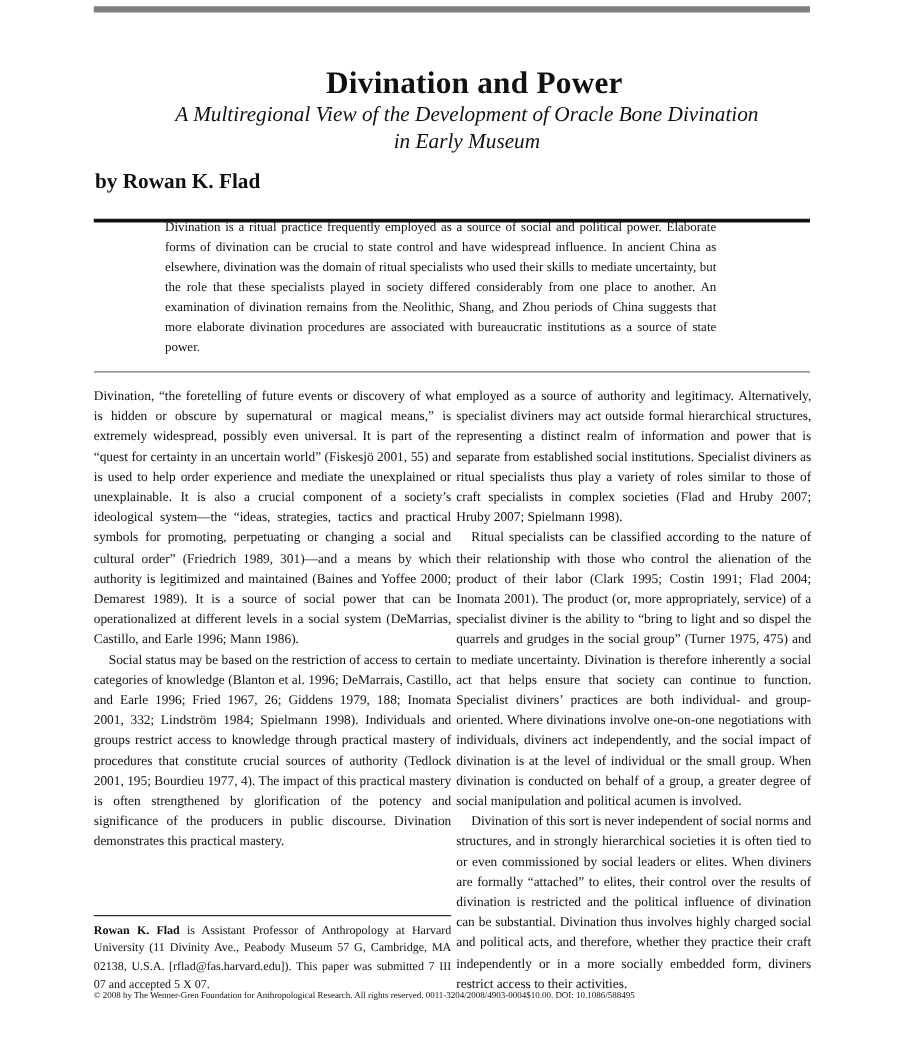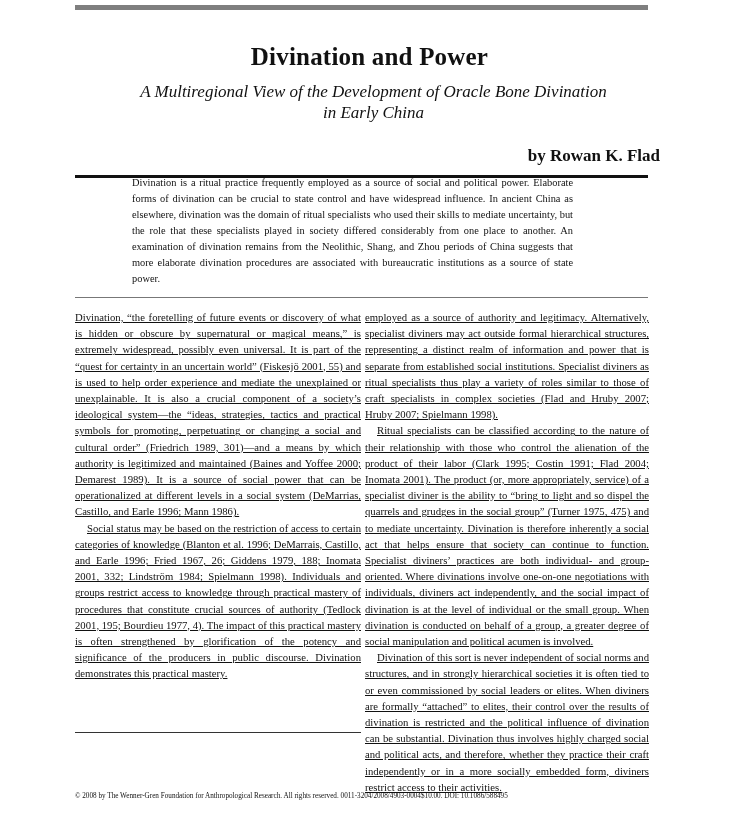--- a/index.html
+++ b/index.html
@@ -1,59 +1,60 @@
 <!DOCTYPE html>
 <html><head>
 <meta charset="utf-8">
 <style>
   html, body { margin: 0; padding: 0; background: #ffffff; }
   body { width: 730px; height: 832px; position: relative; overflow: hidden; font-family: "Liberation Serif", "DejaVu Serif", serif; color: #111; }
   .page { position: absolute; left: 75px; top: 0; width: 573px; height: 832px; }
   .top-rule { position: absolute; left: 0; top: 5px; width: 573px; height: 5px; background: #7f7f7f; }
-  .title { position: absolute; left: 0; top: 34px; width: 573px; text-align: center; font-size: 25px; font-weight: bold; letter-spacing: 0.2px; margin: 8px; line-height: 30px; }
+  .title { position: absolute; left: 0; top: 34px; width: 573px; text-align: center; font-size: 25px; font-weight: bold; letter-spacing: 0.2px; margin: 18px; line-height: 30px; }
   .subtitle { position: absolute; left: 0; top: 69px; width: 573px; text-align: center; font-size: 17px; line-height: 21px; margin: 12px; font-style: italic; }
-  .byline { position: absolute; left: 0; top: 133px; width: 573px; text-align: right; font-size: 17px; font-weight: bold; line-height: 22px; margin: 12px; }
+  .byline { position: absolute; left: 0; top: 133px; width: 573px; text-align: left; font-size: 17px; font-weight: bold; line-height: 22px; margin: 1px; }
   .abstract-top-rule { position: absolute; left: 0; top: 175px; width: 573px; height: 3px; background: #111; }
   .abstract { position: absolute; left: 57px; top: 175px; width: 441px; font-size: 10.4px; line-height: 16px; text-align: justify; margin: 0; }
   .abstract-bottom-rule { position: absolute; left: 0; top: 297px; width: 573px; height: 1px; background: #777; }
   .col { position: absolute; top: 309px; width: 286px; font-size: 10.7px; line-height: 16.2px; text-align: justify; }
-  .col p { margin: 0; text-decoration: underline; }
+  .col p { margin: 0; }
   .col p.indent { text-indent: 12px; }
   .col-left { left: 0; }
   .col-right { left: 290px; width: 284px; }
   .footnote-rule { position: absolute; left: 0; top: 732px; width: 286px; height: 1px; background: #333; }
   .footnote { position: absolute; left: 0; top: 738px; width: 286px; font-size: 9.6px; line-height: 14.4px; text-align: justify; margin: 0; }
   .footnote b { font-weight: bold; }
   .copyright { position: absolute; left: 0; top: 791px; width: 573px; font-size: 7.2px; line-height: 10px; white-space: nowrap; margin: 0; }
 </style>
 </head>
 <body>
 
 <div class="page">
   <div class="top-rule"></div>
 
   <h1 class="title">Divination and Power</h1>
 
   <div class="subtitle">
     <div>A Multiregional View of the Development of Oracle Bone Divination</div>
-    <div>in Early China</div>
+    <div>in Early Museum</div>
   </div>
 
   <div class="byline">by Rowan K. Flad</div>
 
   <div class="abstract-top-rule"></div>
   <p class="abstract">Divination is a ritual practice frequently employed as a source of social and political power. Elaborate forms of divination can be crucial to state control and have widespread influence. In ancient China as elsewhere, divination was the domain of ritual specialists who used their skills to mediate uncertainty, but the role that these specialists played in society differed considerably from one place to another. An examination of divination remains from the Neolithic, Shang, and Zhou periods of China suggests that more elaborate divination procedures are associated with bureaucratic institutions as a source of state power.</p>
   <div class="abstract-bottom-rule"></div>
 
   <div class="col col-left">
     <p>Divination, “the foretelling of future events or discovery of what is hidden or obscure by supernatural or magical means,” is extremely widespread, possibly even universal. It is part of the “quest for certainty in an uncertain world” (Fiskesjö 2001, 55) and is used to help order experience and mediate the unexplained or unexplainable. It is also a crucial component of a society’s ideological system—the “ideas, strategies, tactics and practical symbols for promoting, perpetuating or changing a social and cultural order” (Friedrich 1989, 301)—and a means by which authority is legitimized and maintained (Baines and Yoffee 2000; Demarest 1989). It is a source of social power that can be operationalized at different levels in a social system (DeMarrias, Castillo, and Earle 1996; Mann 1986).</p>
     <p class="indent">Social status may be based on the restriction of access to certain categories of knowledge (Blanton et al. 1996; DeMarrais, Castillo, and Earle 1996; Fried 1967, 26; Giddens 1979, 188; Inomata 2001, 332; Lindström 1984; Spielmann 1998). Individuals and groups restrict access to knowledge through practical mastery of procedures that constitute crucial sources of authority (Tedlock 2001, 195; Bourdieu 1977, 4). The impact of this practical mastery is often strengthened by glorification of the potency and significance of the producers in public discourse. Divination demonstrates this practical mastery.</p>
   </div>
 
   <div class="footnote-rule"></div>
+  <p class="footnote"><b>Rowan K. Flad</b><span> is Assistant Professor of Anthropology at Harvard University (11 Divinity Ave., Peabody Museum 57 G, Cambridge, MA 02138, U.S.A. [rflad@fas.harvard.edu]). This paper was submitted 7 III 07 and accepted 5 X 07.</span></p>
 
   <div class="col col-right">
     <p>employed as a source of authority and legitimacy. Alternatively, specialist diviners may act outside formal hierarchical structures, representing a distinct realm of information and power that is separate from established social institutions. Specialist diviners as ritual specialists thus play a variety of roles similar to those of craft specialists in complex societies (Flad and Hruby 2007; Hruby 2007; Spielmann 1998).</p>
     <p class="indent">Ritual specialists can be classified according to the nature of their relationship with those who control the alienation of the product of their labor (Clark 1995; Costin 1991; Flad 2004; Inomata 2001). The product (or, more appropriately, service) of a specialist diviner is the ability to “bring to light and so dispel the quarrels and grudges in the social group” (Turner 1975, 475) and to mediate uncertainty. Divination is therefore inherently a social act that helps ensure that society can continue to function. Specialist diviners’ practices are both individual- and group-oriented. Where divinations involve one-on-one negotiations with individuals, diviners act independently, and the social impact of divination is at the level of individual or the small group. When divination is conducted on behalf of a group, a greater degree of social manipulation and political acumen is involved.</p>
     <p class="indent">Divination of this sort is never independent of social norms and structures, and in strongly hierarchical societies it is often tied to or even commissioned by social leaders or elites. When diviners are formally “attached” to elites, their control over the results of divination is restricted and the political influence of divination can be substantial. Divination thus involves highly charged social and political acts, and therefore, whether they practice their craft independently or in a more socially embedded form, diviners restrict access to their activities.</p>
   </div>
 
   <p class="copyright">© 2008 by The Wenner-Gren Foundation for Anthropological Research. All rights reserved. 0011-3204/2008/4903-0004$10.00. DOI: 10.1086/588495</p>
 </div>
 

